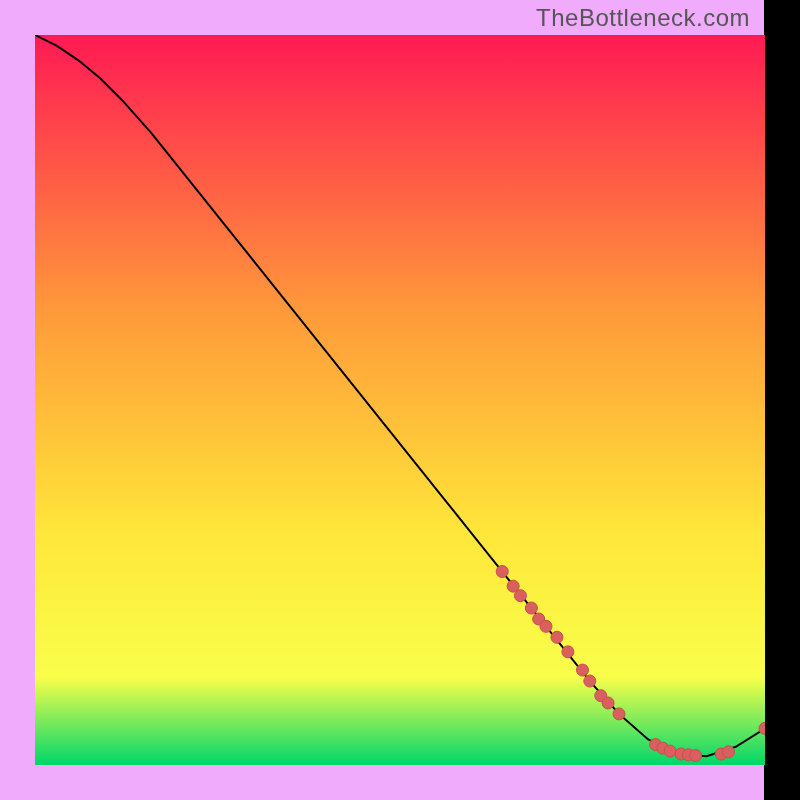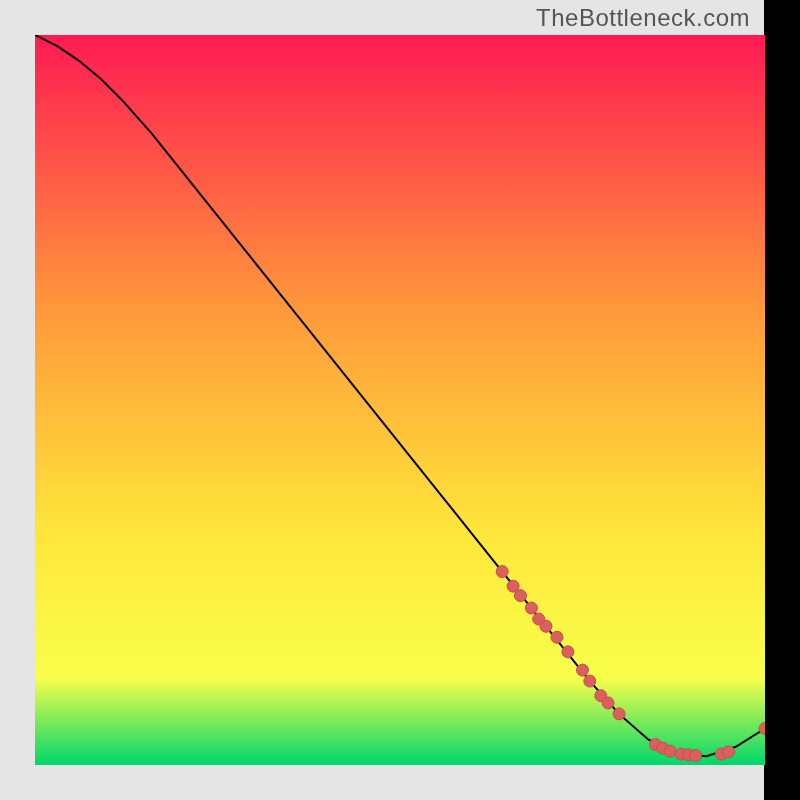--- a/index.html
+++ b/index.html
@@ -8,21 +8,21 @@
     background: #000;
     width: 800px;
     height: 800px;
     overflow: hidden;
     font-family: Arial, Helvetica, sans-serif;
   }
   .canvas {
     position: relative;
     width: 764px;
     height: 800px;
-    background: #e5e5e5;
+    background: #f0abfc;
   }
   .watermark {
     position: absolute;
     top: 4px;
     right: 14px;
     color: #555;
     font-size: 24px;
     font-weight: 400;
     letter-spacing: 0.5px;
   }

